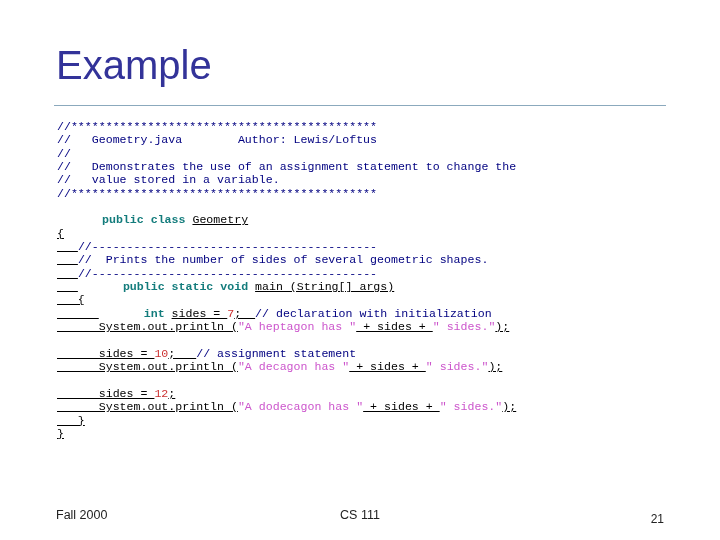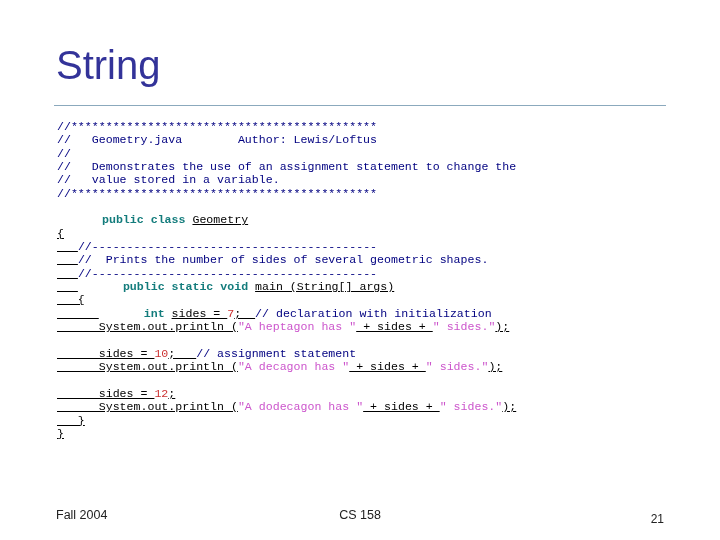--- a/index.html
+++ b/index.html
@@ -88,25 +88,25 @@
     top: 4px;
     font-size: 12px;
     color: #222222;
   }
 </style>
 </head>
 <body>
 
 <div class="slide">
 
-  <div class="slide-title">String</div>
+  <div class="slide-title">Example</div>
 
   <div class="title-rule"></div>
 
   <div class="code-block" id="code-block"><div class="code-line"><span class="tok-comment">//********************************************</span></div><div class="code-line"><span class="tok-comment">//   Geometry.java        Author: Lewis/Loftus</span></div><div class="code-line"><span class="tok-comment">//</span></div><div class="code-line"><span class="tok-comment">//   Demonstrates the use of an assignment statement to change the</span></div><div class="code-line"><span class="tok-comment">//   value stored in a variable.</span></div><div class="code-line"><span class="tok-comment">//********************************************</span></div><div class="code-line">&nbsp;</div><div class="code-line"><span class="tok-keyword">public class </span><span class="tok-plain">Geometry</span></div><div class="code-line"><span class="tok-plain">{</span></div><div class="code-line"><span class="tok-plain">   </span><span class="tok-comment">//-----------------------------------------</span></div><div class="code-line"><span class="tok-plain">   </span><span class="tok-comment">//  Prints the number of sides of several geometric shapes.</span></div><div class="code-line"><span class="tok-plain">   </span><span class="tok-comment">//-----------------------------------------</span></div><div class="code-line"><span class="tok-plain">   </span><span class="tok-keyword">public static void </span><span class="tok-plain">main (String[] args)</span></div><div class="code-line"><span class="tok-plain">   {</span></div><div class="code-line"><span class="tok-plain">      </span><span class="tok-keyword">int </span><span class="tok-plain">sides = </span><span class="tok-number">7</span><span class="tok-plain">;  </span><span class="tok-comment">// declaration with initialization</span></div><div class="code-line"><span class="tok-plain">      System.out.println (</span><span class="tok-string">"A heptagon has "</span><span class="tok-plain"> + sides + </span><span class="tok-string">" sides."</span><span class="tok-plain">);</span></div><div class="code-line">&nbsp;</div><div class="code-line"><span class="tok-plain">      sides = </span><span class="tok-number">10</span><span class="tok-plain">;   </span><span class="tok-comment">// assignment statement</span></div><div class="code-line"><span class="tok-plain">      System.out.println (</span><span class="tok-string">"A decagon has "</span><span class="tok-plain"> + sides + </span><span class="tok-string">" sides."</span><span class="tok-plain">);</span></div><div class="code-line">&nbsp;</div><div class="code-line"><span class="tok-plain">      sides = </span><span class="tok-number">12</span><span class="tok-plain">;</span></div><div class="code-line"><span class="tok-plain">      System.out.println (</span><span class="tok-string">"A dodecagon has "</span><span class="tok-plain"> + sides + </span><span class="tok-string">" sides."</span><span class="tok-plain">);</span></div><div class="code-line"><span class="tok-plain">   }</span></div><div class="code-line"><span class="tok-plain">}</span></div></div>
 
   <div class="footer">
-    <div class="footer-left">Fall 2004</div>
-    <div class="footer-center">CS 158</div>
+    <div class="footer-left">Fall 2000</div>
+    <div class="footer-center">CS 111</div>
     <div class="footer-right">21</div>
   </div>
 
 </div>
 
 </body></html>

